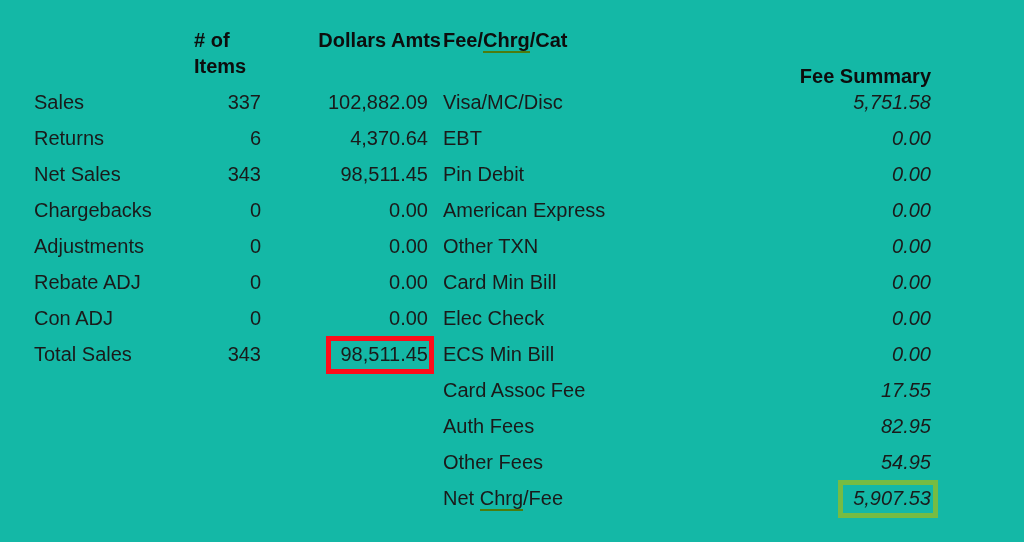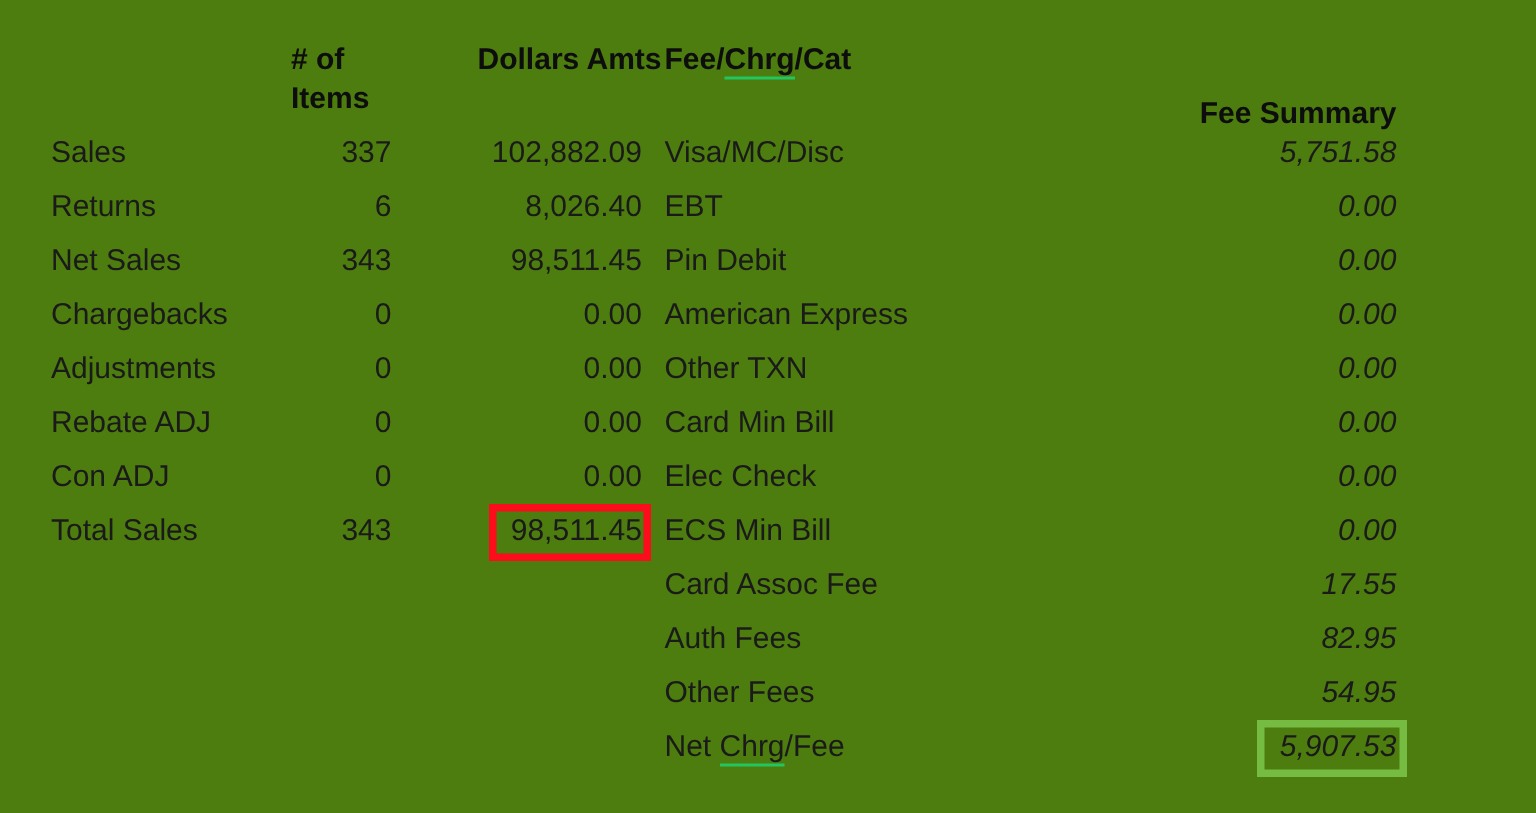--- a/index.html
+++ b/index.html
@@ -10,21 +10,21 @@
   }
   body {
     font-family: "Liberation Sans", sans-serif;
     color: #1a1a1a;
     -webkit-font-smoothing: antialiased;
   }
   #page {
     position: relative;
     width: 1024px;
     height: 542px;
-    background: #4d7c0f;
+    background: #14b8a6;
     overflow: hidden;
   }
 
   
   .cell {
     position: absolute;
     font-size: 20px;
     line-height: 26px;
     white-space: nowrap;
     color: #1a1a1a;
@@ -77,21 +77,21 @@
   .h-feesum {
     left: 771px;
     top: 27px;
     width: 160px;
     text-align: right;
     margin-top: 36px;
   }
 
   
   .misspell {
-    border-bottom: 2px solid #22c55e;
+    border-bottom: 2px solid #4d7c0f;
     padding-bottom: 0px;
   }
 
   
   .box {
     position: absolute;
     box-sizing: border-box;
     background: transparent;
     pointer-events: none;
   }
@@ -114,21 +114,21 @@
   <div class="cell hdr h-feecat"><span>Fee/</span><span class="misspell">Chrg</span><span>/Cat</span></div>
 
   <div class="cell hdr h-feesum">Fee Summary</div>
 
   <div class="cell lbl c-label" style="top:89px">Sales</div>
   <div class="cell num c-items" style="top:89px">337</div>
   <div class="cell num c-dollars" style="top:89px">102,882.09</div>
 
   <div class="cell lbl c-label" style="top:125px">Returns</div>
   <div class="cell num c-items" style="top:125px">6</div>
-  <div class="cell num c-dollars" style="top:125px">8,026.40</div>
+  <div class="cell num c-dollars" style="top:125px">4,370.64</div>
 
   <div class="cell lbl c-label" style="top:161px">Net Sales</div>
   <div class="cell num c-items" style="top:161px">343</div>
   <div class="cell num c-dollars" style="top:161px">98,511.45</div>
 
   <div class="cell lbl c-label" style="top:197px">Chargebacks</div>
   <div class="cell num c-items" style="top:197px">0</div>
   <div class="cell num c-dollars" style="top:197px">0.00</div>
 
   <div class="cell lbl c-label" style="top:233px">Adjustments</div>

